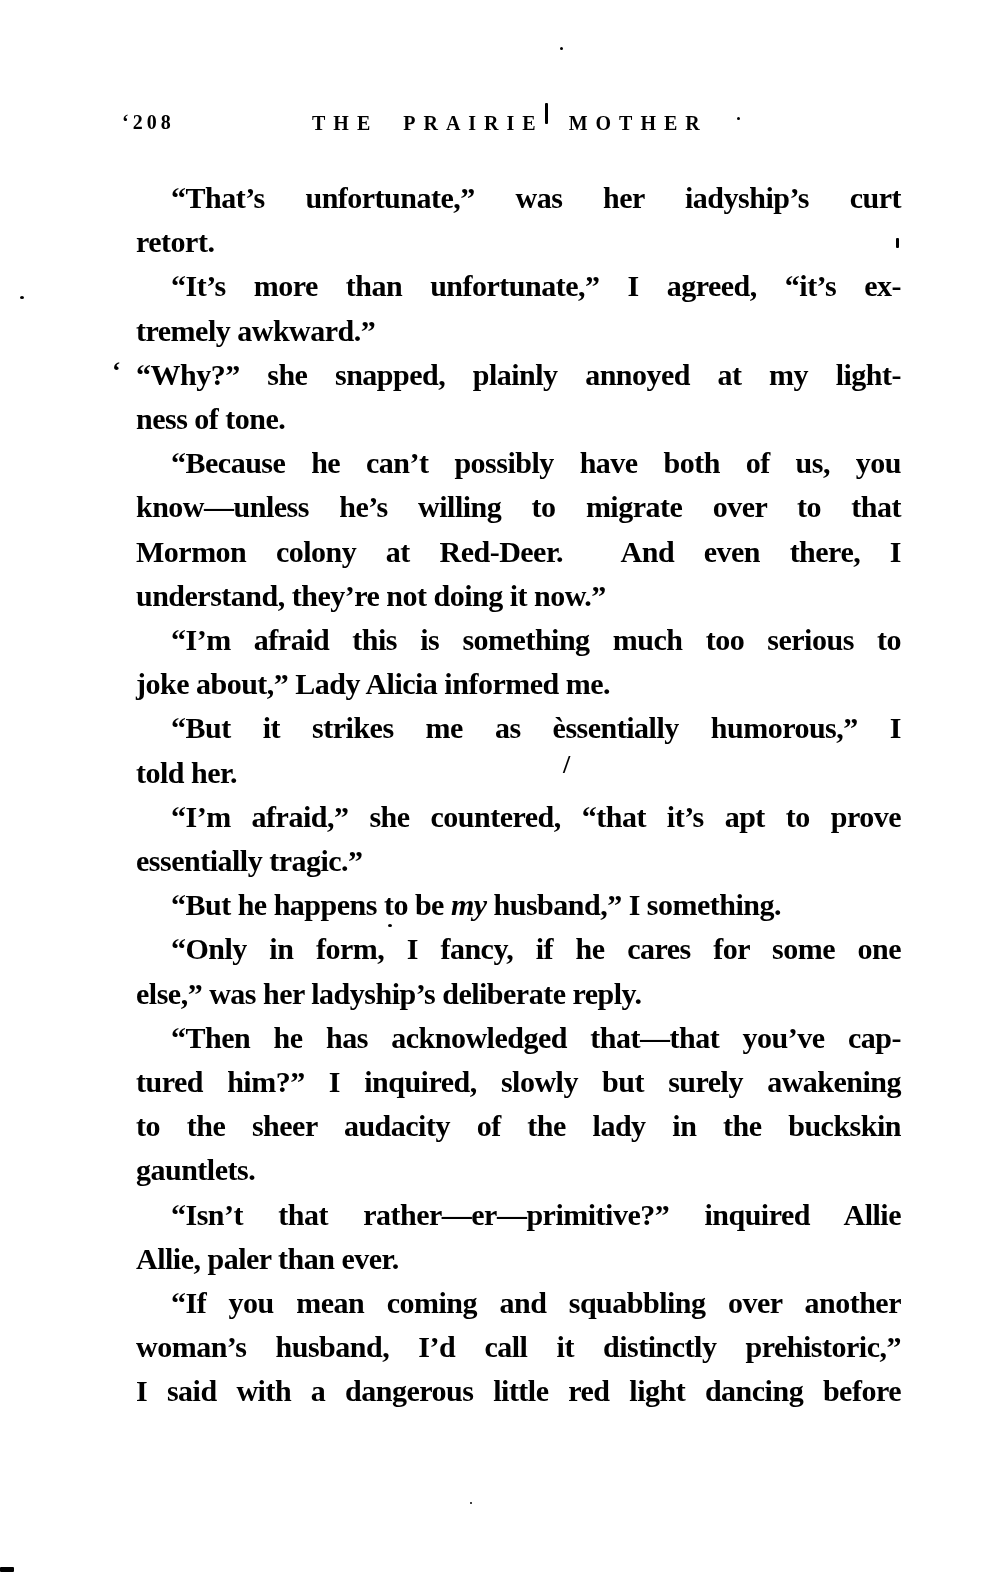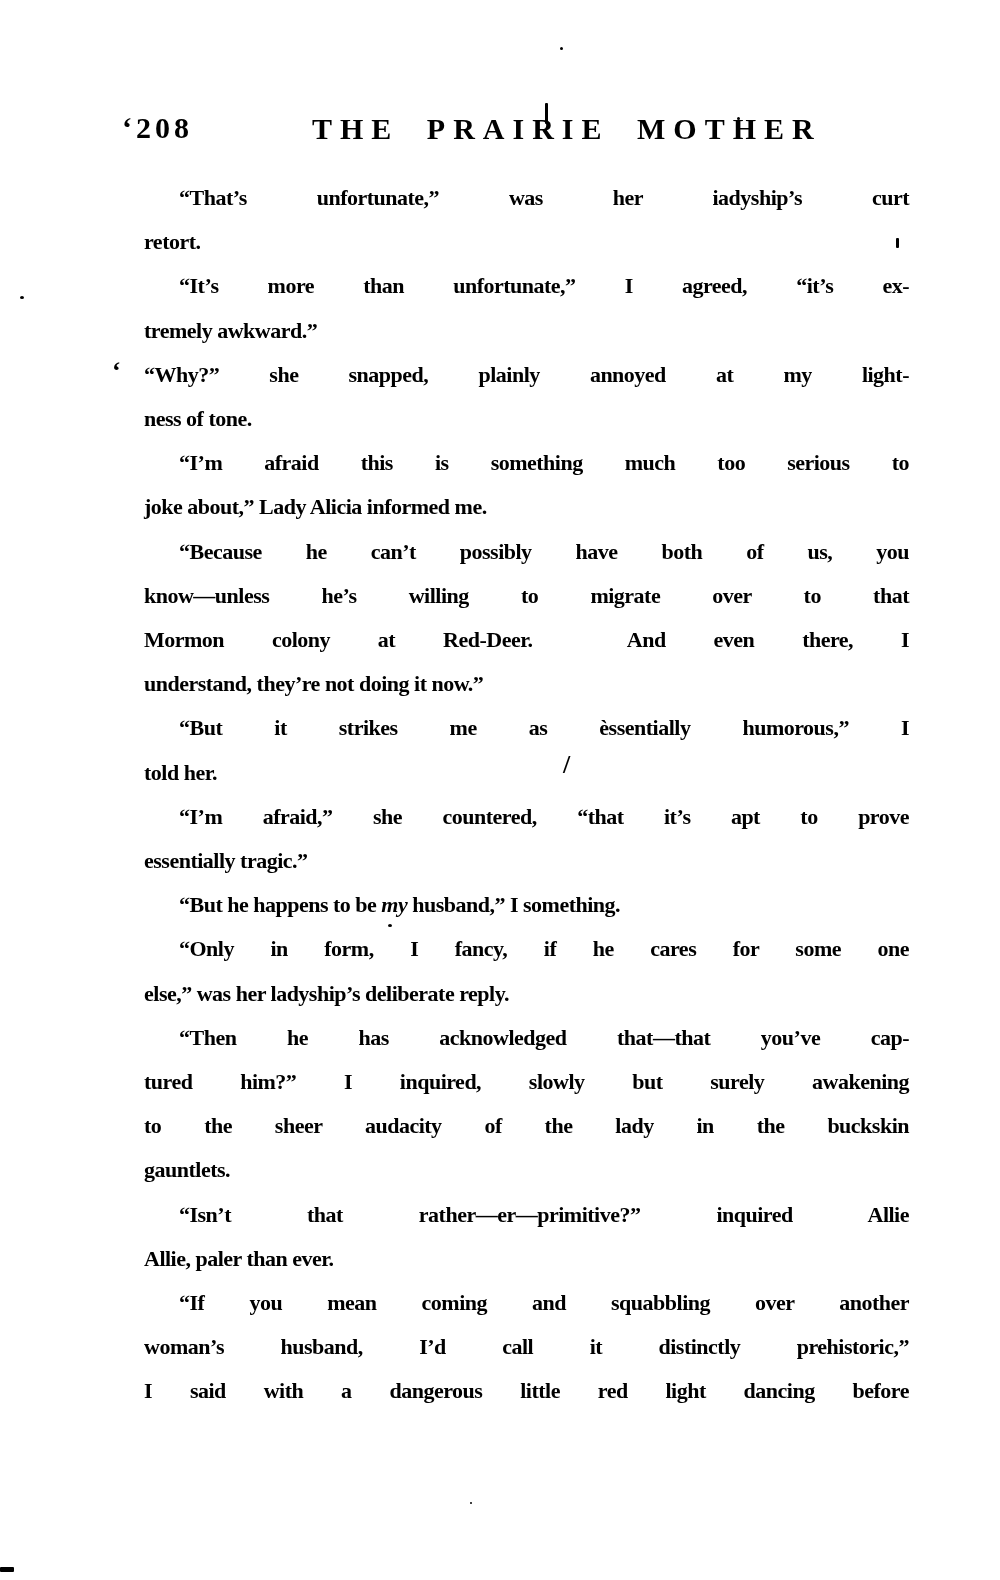--- a/index.html
+++ b/index.html
@@ -1,25 +1,25 @@
 <!DOCTYPE html>
 <html><head>
 <meta charset="utf-8">
 <style>
   html,body{margin:0;padding:0;background:#ffffff;}
   .page{
     position:relative;width:1000px;height:1580px;overflow:hidden;
     font-family:"Liberation Serif",serif;font-weight:bold;
   }
-  .header-span{position:absolute;font-size:30px;white-space:nowrap;}
+  .header-span{position:absolute;font-size:20px;white-space:nowrap;}
   .folio{left:122px;top:111px;letter-spacing:4px;}
   .running-title{left:312px;top:112px;letter-spacing:8px;word-spacing:12px;}
   .text-block{
-    position:absolute;left:144px;top:176px;width:765px;
-    font-size:22px;line-height:44.2px;letter-spacing:-0.5px;
+    position:absolute;left:136px;top:176px;width:765px;
+    font-size:30px;line-height:44.2px;letter-spacing:-0.5px;
   }
   .line{min-height:44.2px;}
   .line.j{text-align:justify;text-align-last:justify;}
   .line.ind{padding-left:35px;}
   .line i{font-style:italic;margin-top:16px;}
   .artifact-layer{position:absolute;left:0;top:0;width:100%;height:100%;}
   .art{position:absolute;}
   .art.dot{border-radius:50%;}
   .art.bar{border-radius:1px;}
   .art.glyph{background:none !important;line-height:1;font-weight:bold;}
@@ -39,28 +39,28 @@
       </div>
       <div>
         <div class="line j ind"><span>“It’s more than unfortunate,” I agreed, “it’s ex-</span></div>
         <div class="line"><span>tremely awkward.”</span></div>
       </div>
       <div>
         <div class="line j"><span>“Why?” she snapped, plainly annoyed at my light-</span></div>
         <div class="line"><span>ness of tone.</span></div>
       </div>
       <div>
-        <div class="line j ind"><span>“I’m afraid this is something much too serious to</span></div>
-        <div class="line"><span>joke about,” Lady Alicia informed me.</span></div>
-      </div>
-      <div>
         <div class="line j ind"><span>“Because he can’t possibly have both of us, you</span></div>
         <div class="line j"><span>know—unless he’s willing to migrate over to that</span></div>
         <div class="line j"><span>Mormon colony at Red-Deer.&nbsp; And even there, I</span></div>
         <div class="line"><span>understand, they’re not doing it now.”</span></div>
+      </div>
+      <div>
+        <div class="line j ind"><span>“I’m afraid this is something much too serious to</span></div>
+        <div class="line"><span>joke about,” Lady Alicia informed me.</span></div>
       </div>
       <div>
         <div class="line j ind"><span>“But it strikes me as èssentially humorous,” I</span></div>
         <div class="line"><span>told her.</span></div>
       </div>
       <div>
         <div class="line j ind"><span>“I’m afraid,” she countered, “that it’s apt to prove</span></div>
         <div class="line"><span>essentially tragic.”</span></div>
       </div>
       <div>

